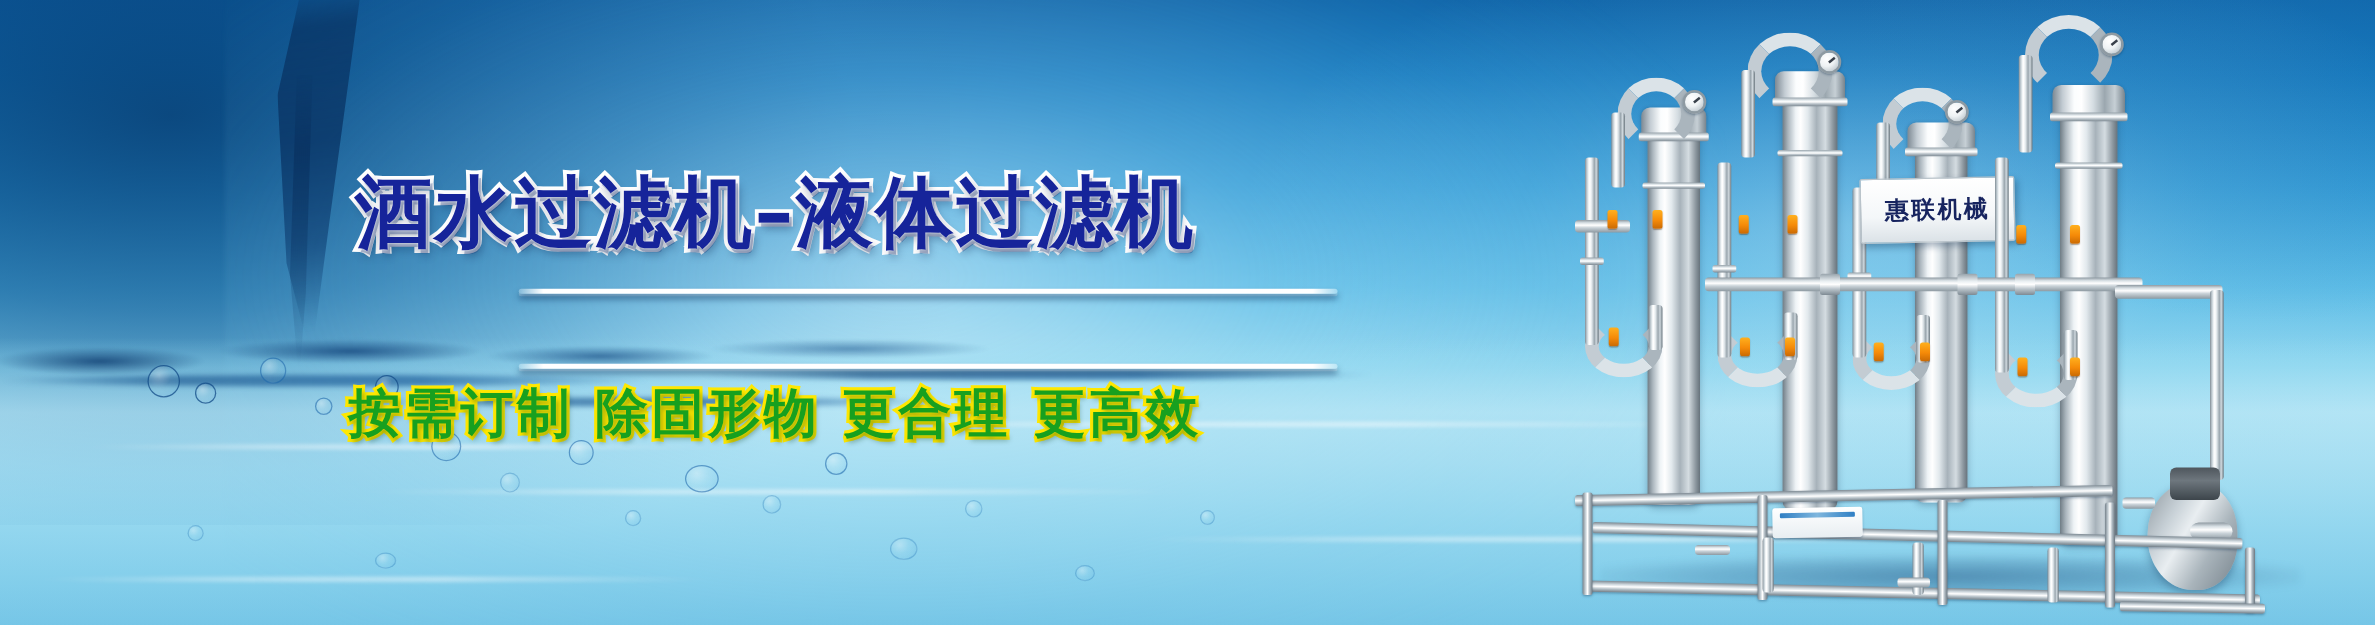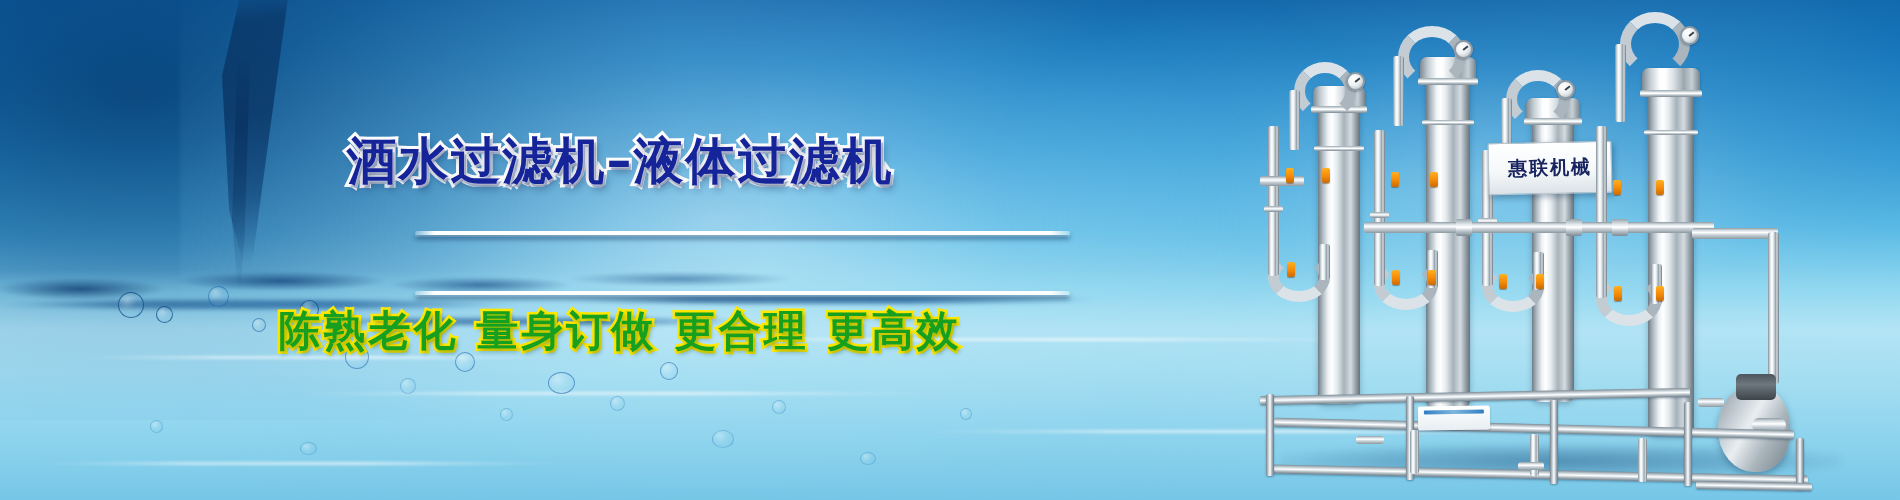--- a/index.html
+++ b/index.html
@@ -132,21 +132,21 @@
   
   .text-block {
     position:absolute; left:0; top:0; width:1240px; height:500px;
   }
 
   .headline {
     position:absolute; left:0; right:0; top:128px;
     text-align:center;
     font-family:"DejaVu Sans", "Liberation Sans", sans-serif;
     font-weight:700;
-    font-size:50px;
+    font-size:62px;
     letter-spacing:2px;
     color:#16249a;
     -webkit-text-stroke:6px #ffffff;
     paint-order:stroke fill;
     text-shadow:
        0 0 2px #ffffff,
        2px 3px 0 rgba(10,40,110,0.30),
        3px 5px 7px rgba(5,25,70,0.35);
     white-space:nowrap;
   }
@@ -371,21 +371,21 @@
   <div class="bubble faint" style="left:960px; top:408px; width:12px; height:12px;"></div>
 
   <div class="text-block">
     <div class="headline">酒水过滤机–液体过滤机</div>
 
     <div class="divider" id="divider-top"></div>
 
 
     <div class="divider" id="divider-bottom"></div>
 
-    <div class="subline-green">陈熟老化 量身订做 更合理 更高效</div>
+    <div class="subline-green">按需订制 除固形物 更合理 更高效</div>
   </div>
 
   <div class="machine">
     <div class="machine-shadow"></div>
 
     <div class="vessel" style="left:58px; top:104px; width:42px; height:300px;"></div>
     <div class="cap" style="left:53px; top:86px;  width:52px; height:24px;"></div>
     <div class="clamp" style="left:51px; top:106px; width:56px; height:7px;"></div>
     <div class="clamp" style="left:54px; top:146px; width:50px; height:5px;"></div>
     <div class="pipe-arch" style="left:34px; top:62px; width:62px; height:58px;"></div>

